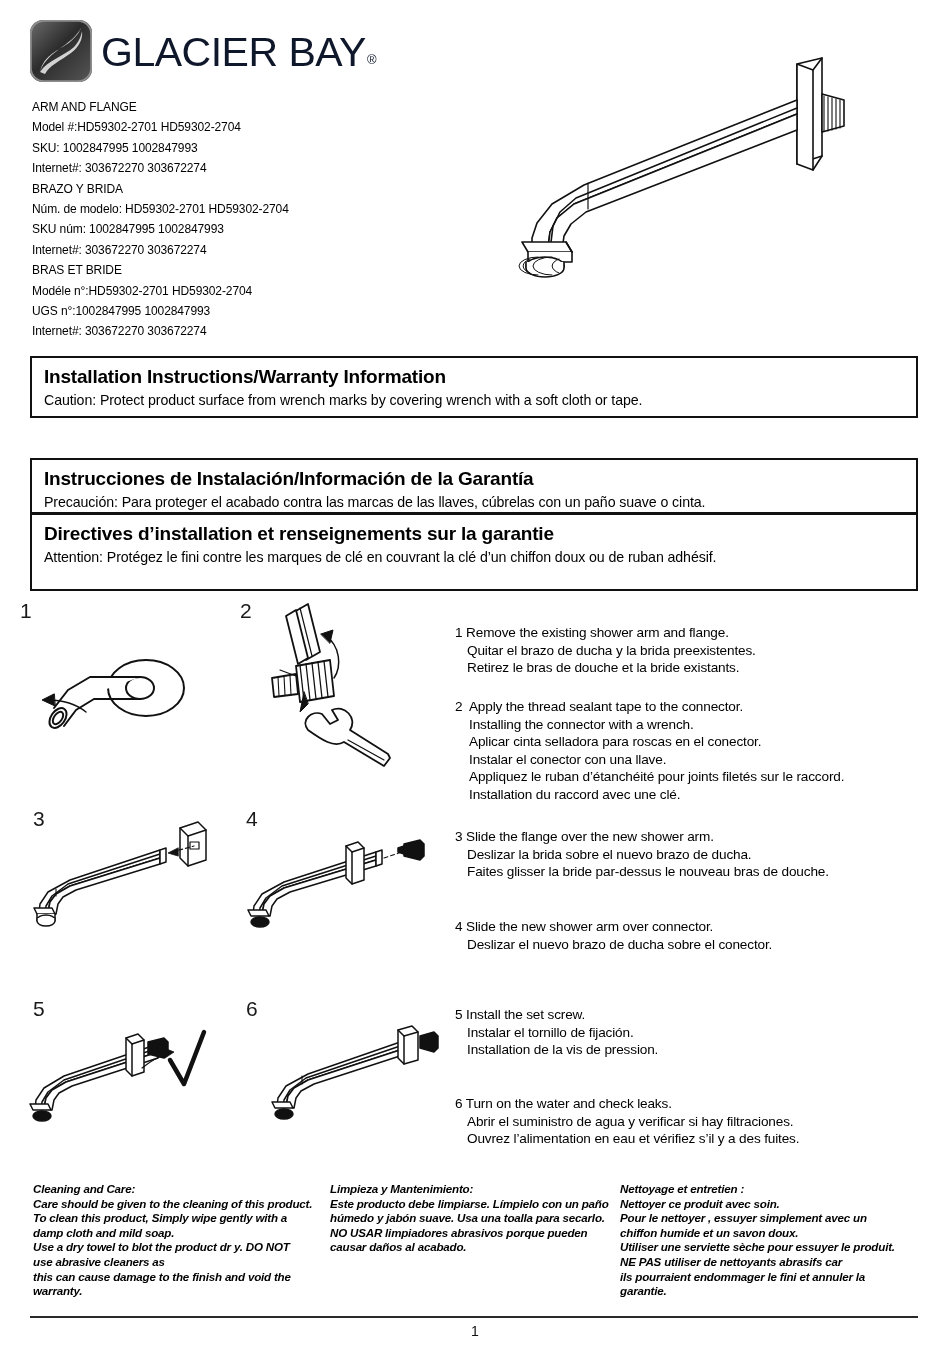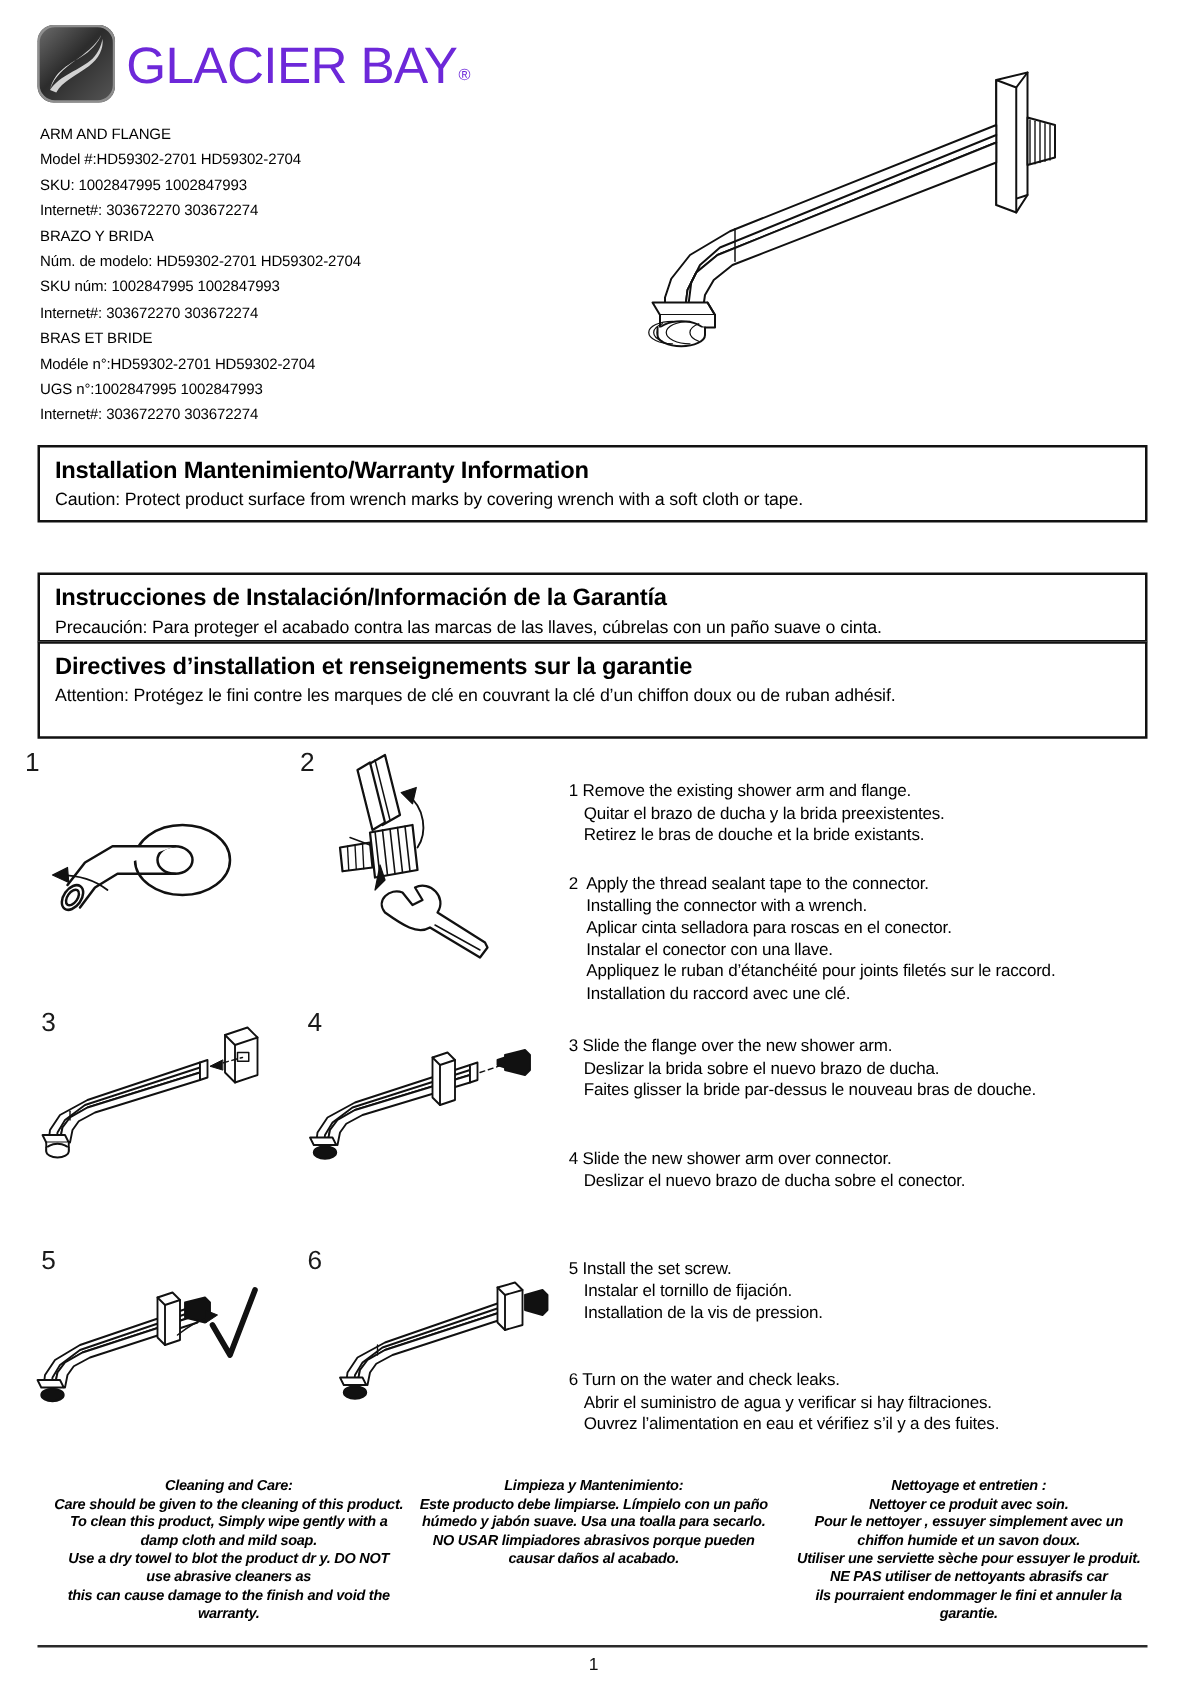--- a/index.html
+++ b/index.html
@@ -37,21 +37,21 @@
     position: relative;
     overflow: hidden;
     box-shadow: 0 0 0 1px #8a8a8a inset;
   }
   .logo-mark svg { position: absolute; left: 0; top: 0; }
   .logo-word {
     font-family: "Liberation Sans", sans-serif;
     font-size: 41px;
     letter-spacing: -0.5px;
     font-weight: 400;
-    color: #6d28d9;
+    color: #0f172a;
     margin-left: 9px;
     white-space: nowrap;
     line-height: 1;
     position: relative;
     top: 1px;
   }
   .logo-word .reg {
     font-size: 13px;
     vertical-align: baseline;
     position: relative;
@@ -146,21 +146,20 @@
     padding-left: 12px;
   }
   .step-line.cont2 {
     padding-left: 14px;
   }
 
   
   .care-col {
     position: absolute;
     top: 1182px;
-    text-align: center;
   }
   .care-col p {
     margin: 0;
     font-size: 11.6px;
     font-weight: bold;
     font-style: italic;
     line-height: 14.6px;
     letter-spacing: -0.2px;
     white-space: nowrap;
   }
@@ -265,21 +264,21 @@
           <path d="M42 207 A19 9 0 0 0 42 221"></path>
           <path d="M50 205 A19 9 0 0 0 50 223"></path>
           <path d="M64 205 A19 9 0 0 0 64 223"></path>
           <path d="M71 207 A19 9 0 0 0 71 221"></path>
         </g>
       </g>
     </svg>
   </div>
 
   <div class="lang-box" id="box-en">
-    <div class="lang-title">Installation Mantenimiento/Warranty Information</div>
+    <div class="lang-title">Installation Instructions/Warranty Information</div>
     <div class="lang-caution">Caution: Protect product surface from wrench marks by covering wrench with a soft cloth or tape.</div>
   </div>
 
   <div class="lang-box" id="box-es">
     <div class="lang-title">Instrucciones de Instalación/Información de la Garantía</div>
     <div class="lang-caution">Precaución: Para proteger el acabado contra las marcas de las llaves, cúbrelas con un paño suave o cinta.</div>
   </div>
 
   <div class="lang-box" id="box-fr">
     <div class="lang-title">Directives d’installation et renseignements sur la garantie</div>

